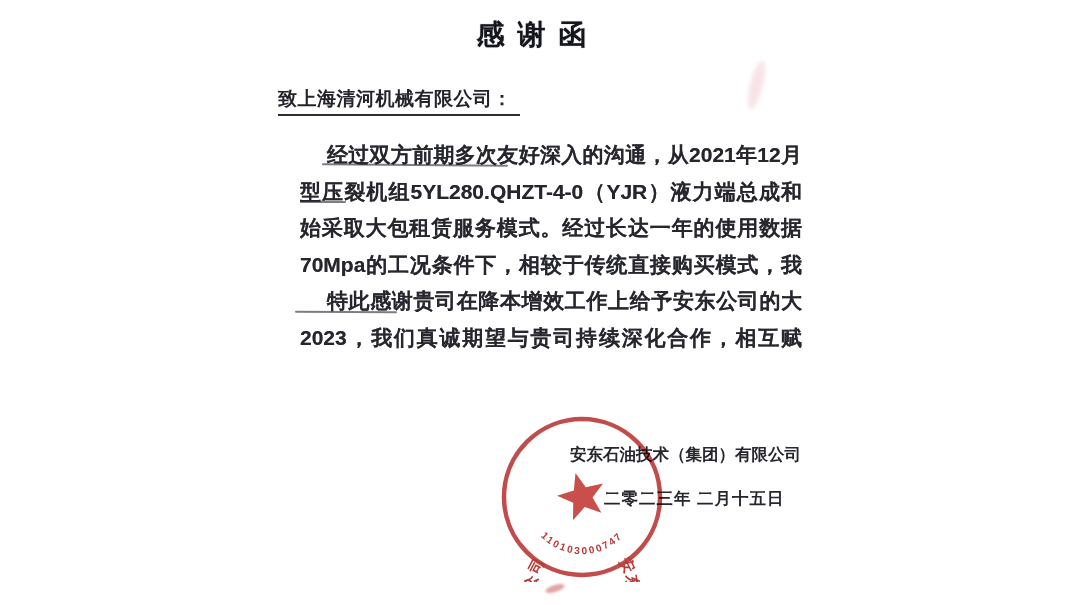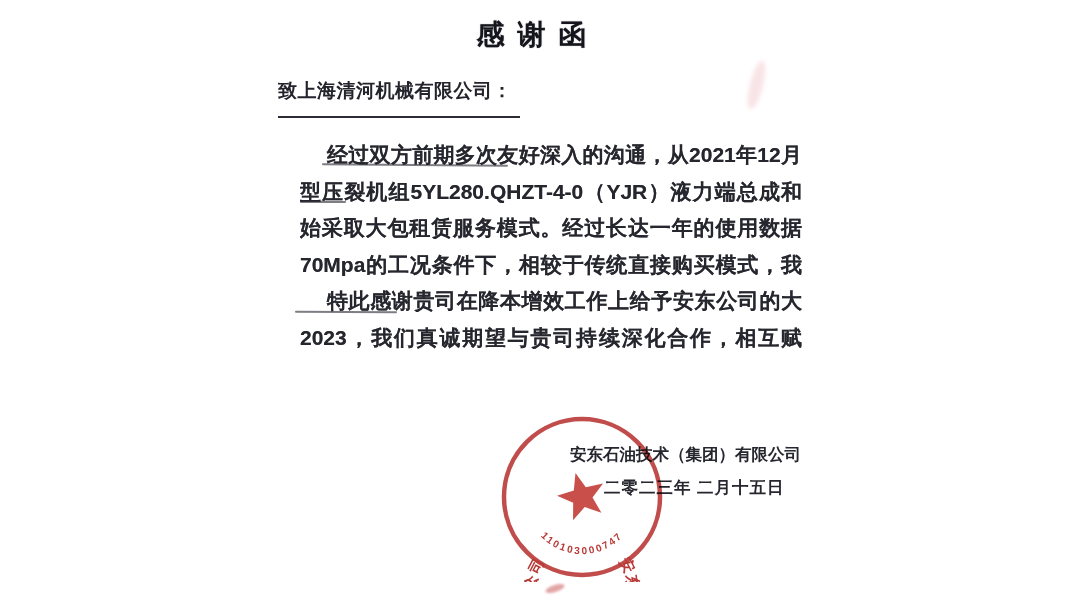--- a/index.html
+++ b/index.html
@@ -10,39 +10,39 @@
   }
   .letter{position:absolute;inset:0;}
   .title{
     position:absolute;top:16px;left:538px;transform:translateX(-50%);
     font-family:Liberation Sans, sans-serif;
     font-weight:bold;font-size:28px;letter-spacing:13px;
     color:#15151d;white-space:nowrap;
     text-shadow:0 0 1px rgba(20,20,30,.55);
   }
   .salutation{
-    position:absolute;left:278px;top:78px;
+    position:absolute;left:278px;top:86px;
     font-size:19px;font-weight:bold;color:#23232b;
-    border-bottom:2px solid #2c2c34;padding:0 8px 12px 0;
+    border-bottom:2px solid #2c2c34;padding:0 8px 2px 0;
     white-space:nowrap;letter-spacing:.5px;
   }
   .body-block{
     position:absolute;left:300px;top:137px;width:502px;
     font-size:21px;font-weight:600;color:#26262e;
     text-shadow:0 0 .6px rgba(30,30,40,.65);
   }
   .body-line{height:36.5px;line-height:36.5px;white-space:nowrap;}
   .body-line.justify{text-align:justify;text-align-last:justify;white-space:normal;height:36.5px;overflow:hidden;}
   .body-line.indent{text-indent:27px;}
   .sig-company{
     position:absolute;left:570px;top:444px;
     font-size:16.5px;font-weight:600;color:#26262e;white-space:nowrap;font-family:Liberation Serif, serif;
   }
   .sig-date{
-    position:absolute;left:604px;top:477px;
+    position:absolute;left:604px;top:488px;
     font-size:16.5px;font-weight:600;color:#26262e;white-space:nowrap;letter-spacing:1px;
   }
   .seal{
     position:absolute;left:497px;top:412px;width:170px;height:170px;
     mix-blend-mode:multiply;opacity:.95;
   }
   
   .crease{position:absolute;background:rgba(38,38,48,.6);height:2px;border-radius:2px;}
   .crease.c1{left:322px;top:164px;width:186px;transform:rotate(.4deg);}
   .crease.c2{left:300px;top:201px;width:46px;}

